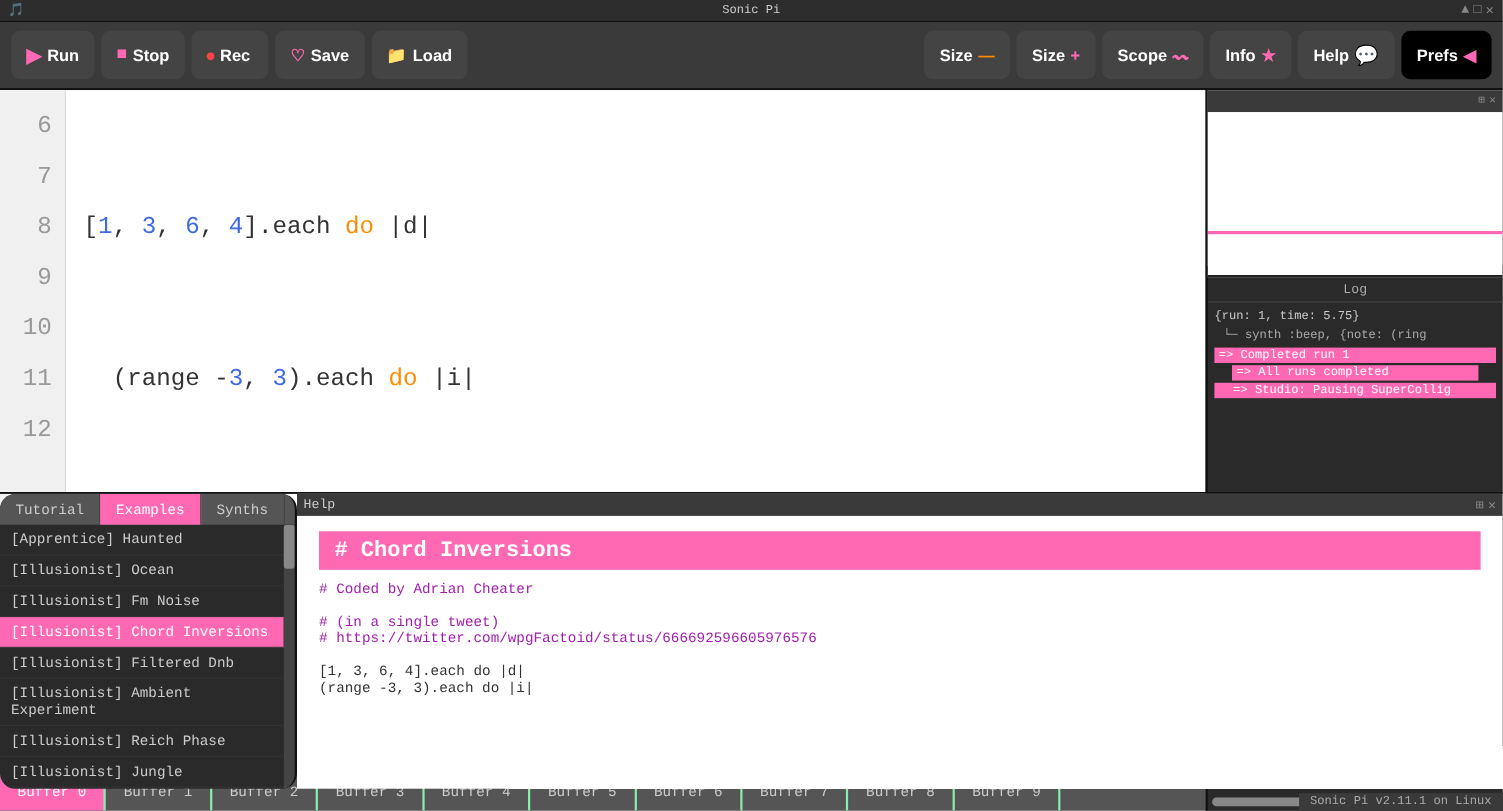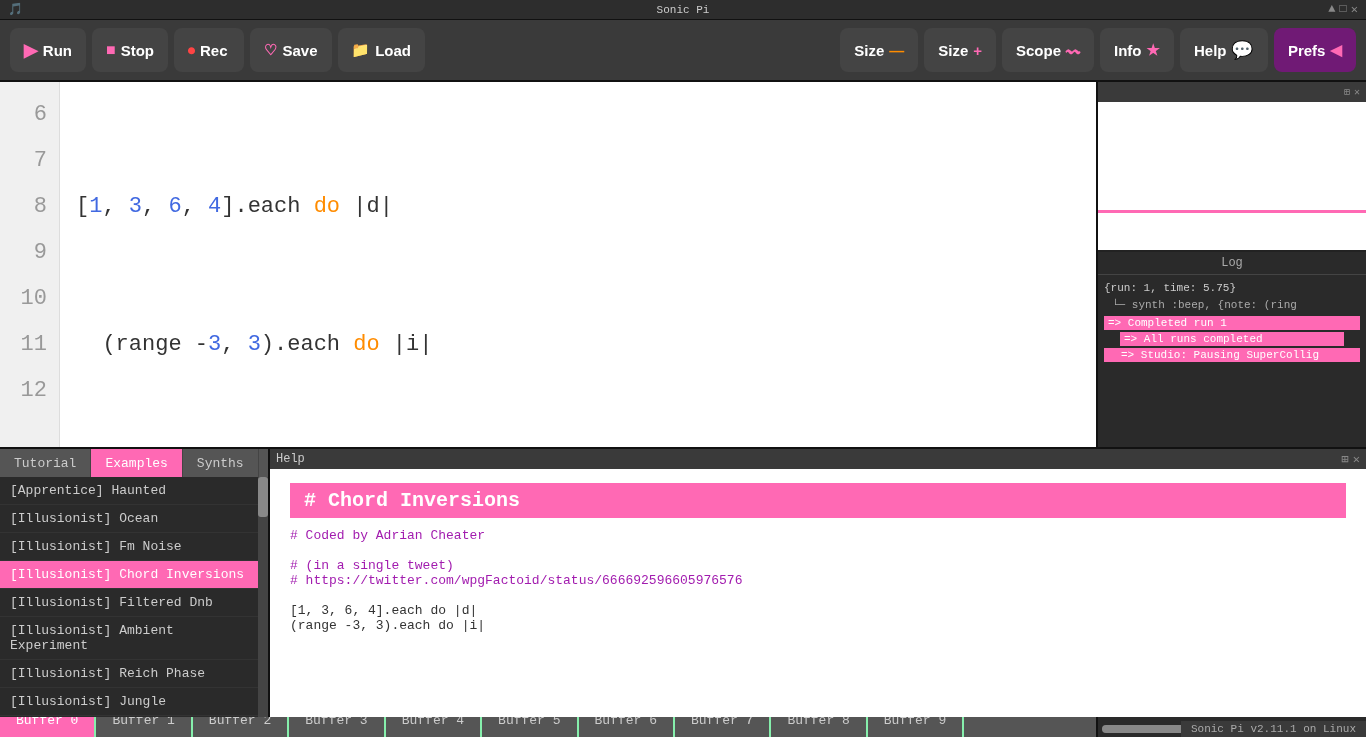--- a/index.html
+++ b/index.html
@@ -49,21 +49,21 @@
     .btn-run { background: #444; }
     .btn-stop { background: #444; }
     .btn-rec { background: #444; }
     .btn-save { background: #444; }
     .btn-load { background: #444; }
     .btn-size-minus { background: #444; }
     .btn-size-plus { background: #444; }
     .btn-scope { background: #444; }
     .btn-info { background: #444; }
     .btn-help { background: #444; }
-    .btn-prefs { background: #701a75; }
+    .btn-prefs { background: #000000; }
 
     .btn-icon-run { color: #ff69b4; font-size: 18px; }
     .btn-icon-stop { color: #ff69b4; font-size: 16px; }
     .btn-icon-rec { color: #ff4444; font-size: 14px; }
 
     .toolbar-spacer { flex: 1; }
 
     
     #main-layout {
       display: flex;
@@ -201,20 +201,21 @@
     }
 
     
     #help-sidebar {
       width: 270px;
       background: #2a2a2a;
       border-right: 2px solid #111;
       overflow: hidden;
       display: flex;
       flex-direction: column;
+      border-radius: 14px;
     }
 
     .help-item {
       padding: 6px 10px;
       font-size: 13px;
       color: #ccc;
       cursor: pointer;
       border-bottom: 1px solid #333;
     }
     .help-item.active {

